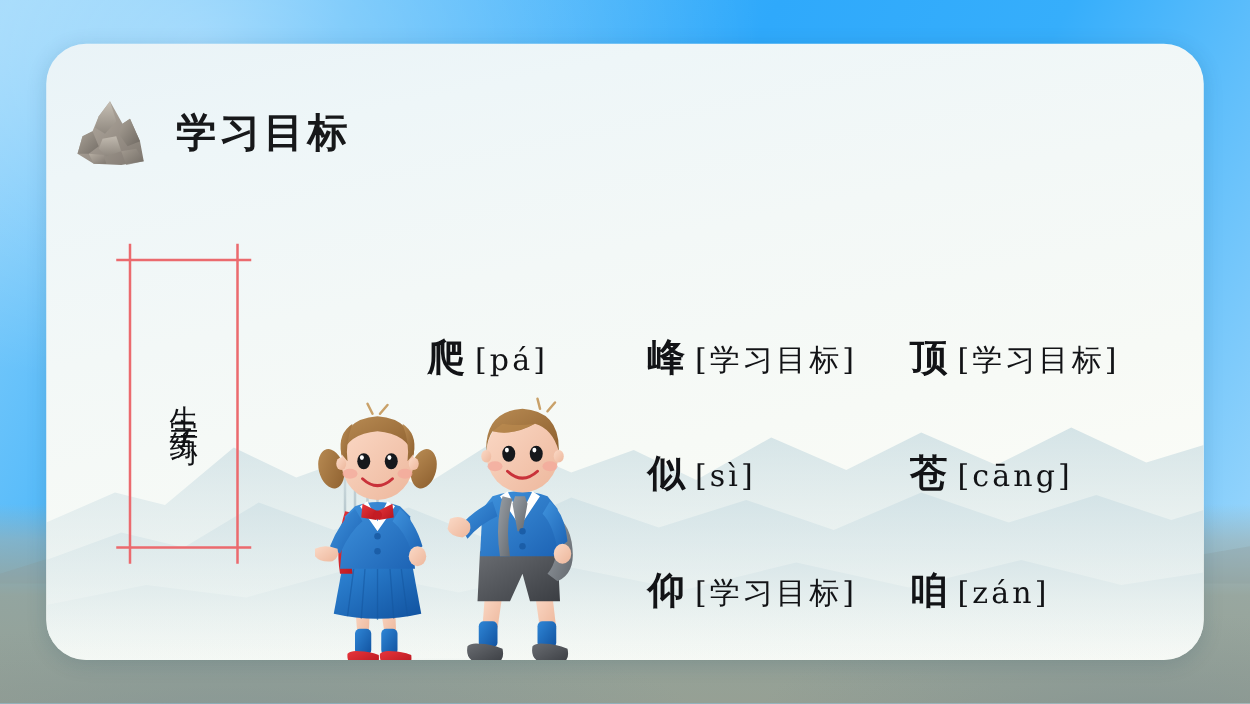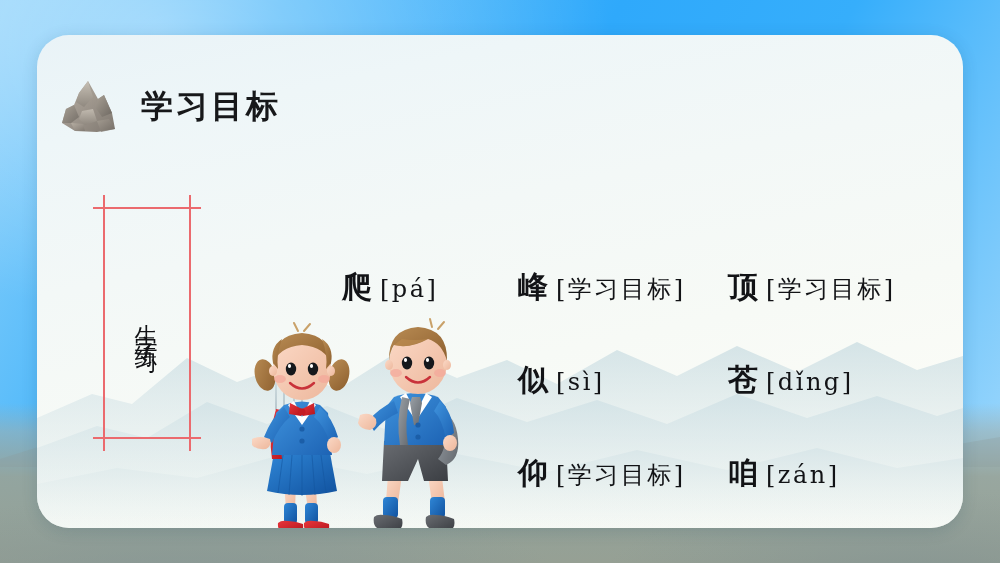--- a/index.html
+++ b/index.html
@@ -464,21 +464,21 @@
       <div class="char-cell empty">
         <span class="hanzi"></span>
         <span class="pinyin"></span>
       </div>
       <div class="char-cell">
         <span class="hanzi">似</span>
         <span class="pinyin">[sì]</span>
       </div>
       <div class="char-cell">
         <span class="hanzi">苍</span>
-        <span class="pinyin">[dǐng]</span>
+        <span class="pinyin">[cāng]</span>
       </div>
 
       <div class="char-cell empty">
         <span class="hanzi"></span>
         <span class="pinyin"></span>
       </div>
       <div class="char-cell">
         <span class="hanzi">仰</span>
         <span class="pinyin">[学习目标]</span>
       </div>

